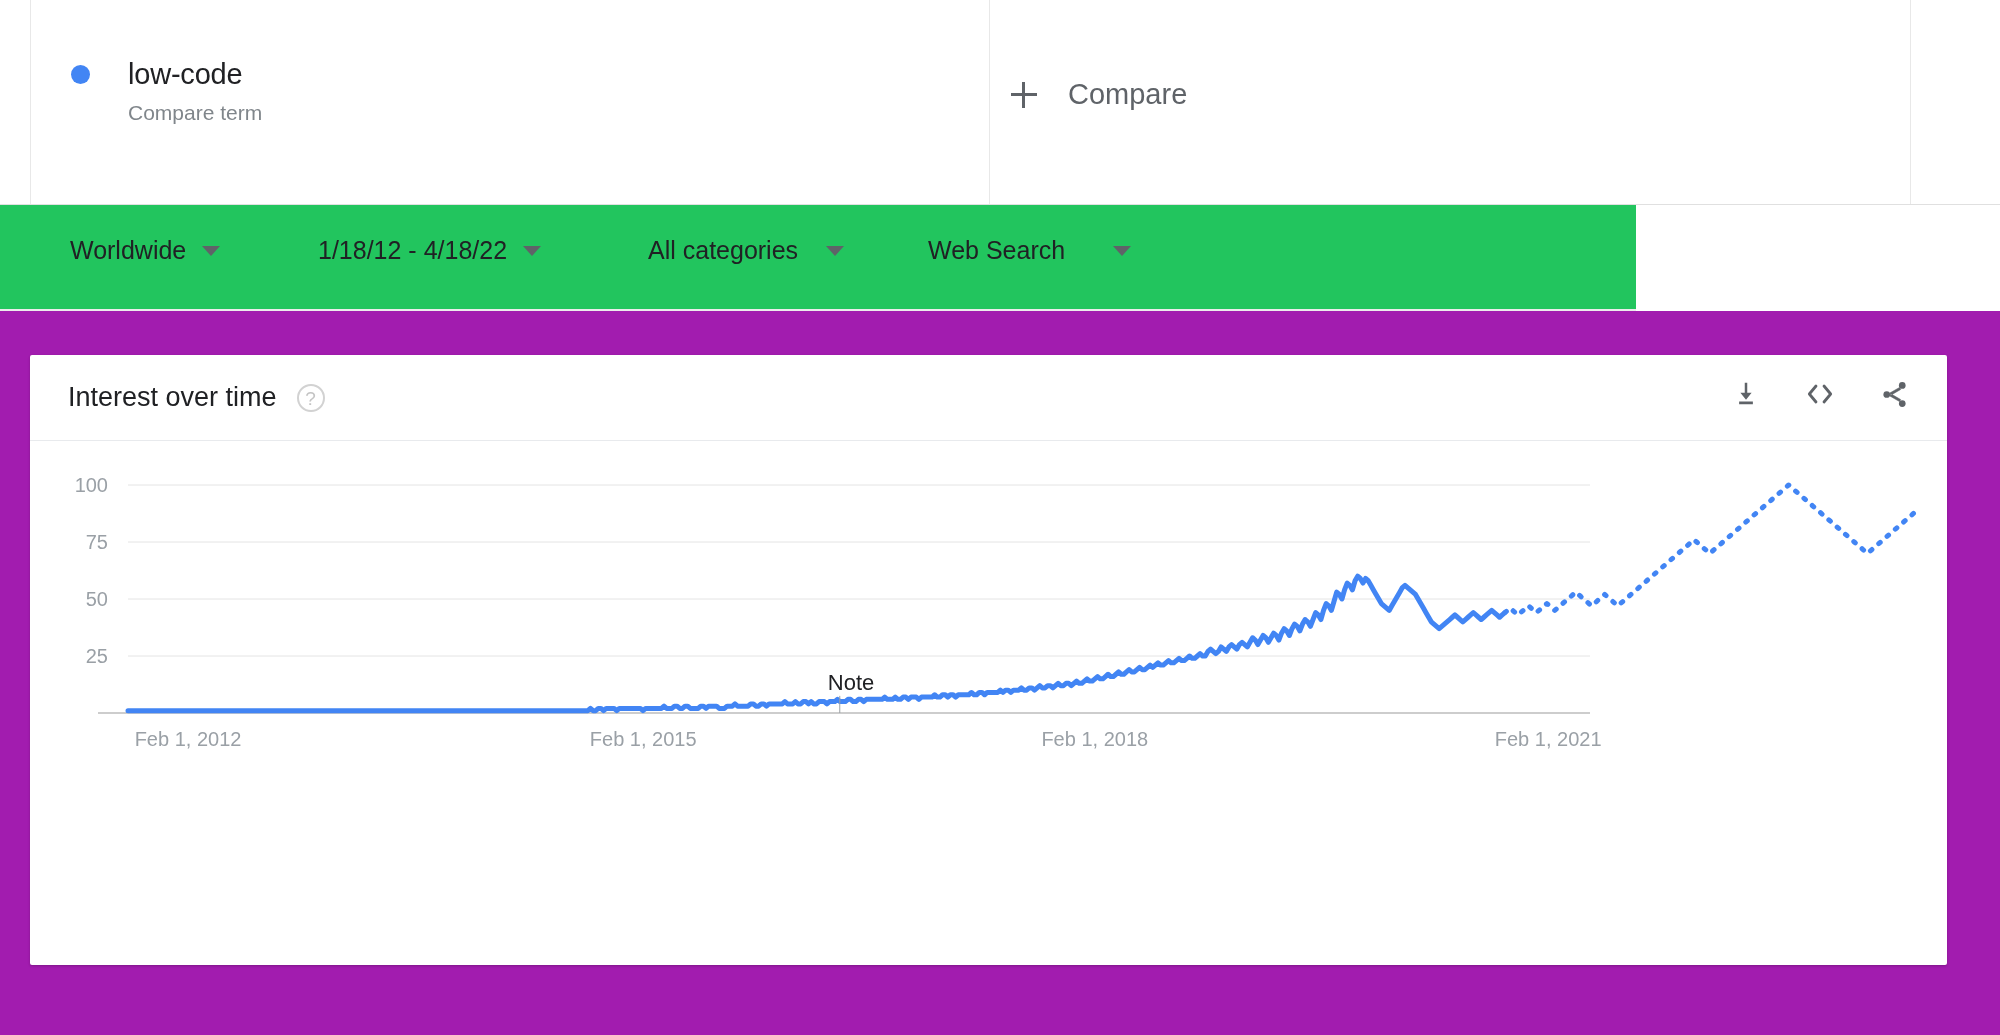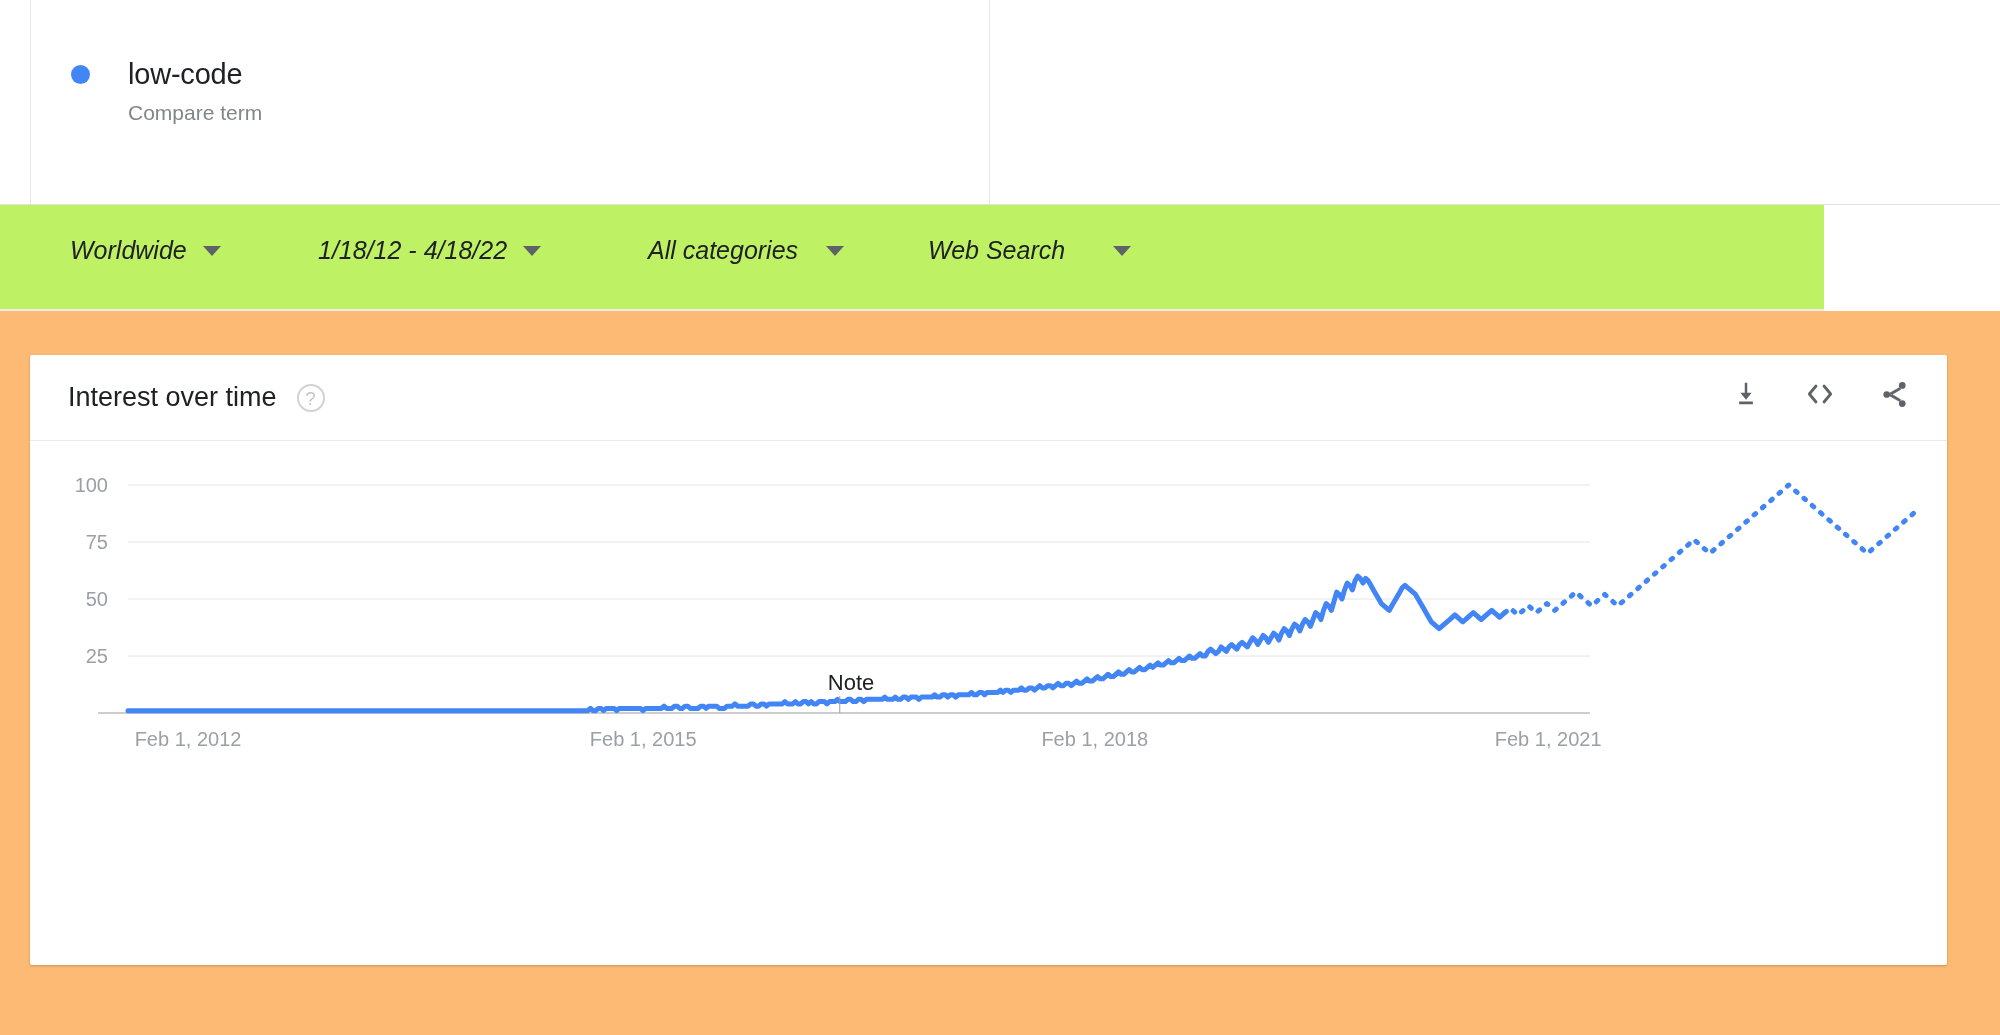--- a/index.html
+++ b/index.html
@@ -104,26 +104,25 @@
     font-size: 29px;
     color: #5f6368;
     font-weight: 400;
     white-space: nowrap;
   }
 
   
   #filter-bar {
     position: absolute;
     left: 0; top: 205px;
-    width: 1824px;
+    width: 1636px;
     height: 106px;
-    background: #bef264;
+    background: #22c55e;
     border-bottom: 2px solid #ececec;
     box-sizing: border-box;
-    font-style: italic;
   }
   .filter {
     position: absolute;
     top: 31px;
     display: flex;
     align-items: center;
     cursor: pointer;
     white-space: nowrap;
   }
   .filter-label {
@@ -142,21 +141,21 @@
   #filter-time     { left: 318px; }
   #filter-category { left: 648px; gap: 12px; }
   #filter-property { left: 928px; gap: 32px; }
 
   
   #page-body {
     position: absolute;
     left: 0; top: 311px;
     width: 2000px;
     height: 724px;
-    background: #fdba74;
+    background: #a21caf;
   }
 
   #iot-card {
     position: absolute;
     left: 30px; top: 44px;
     width: 1917px;
     height: 610px;
     background: #ffffff;
     border-radius: 2px;
     box-shadow: 0 1px 3px rgba(0,0,0,0.12), 0 1px 2px rgba(0,0,0,0.10);
@@ -245,20 +244,26 @@
   <div id="term-card">
     <div id="term-inner">
       <div id="term-row">
         <span class="term-dot"></span>
         <span id="term-name">low-code</span>
       </div>
       <div id="term-sub">Compare term</div>
     </div>
   </div>
 
+  <div id="compare-panel">
+    <button id="compare-btn">
+      <span id="compare-plus"></span>
+      <span id="compare-label">Compare</span>
+    </button>
+  </div>
 
 </div>
 
 <div id="filter-bar">
 
   <div class="filter" id="filter-region">
     <span class="filter-label">Worldwide</span>
     <span class="caret"></span>
   </div>
 

